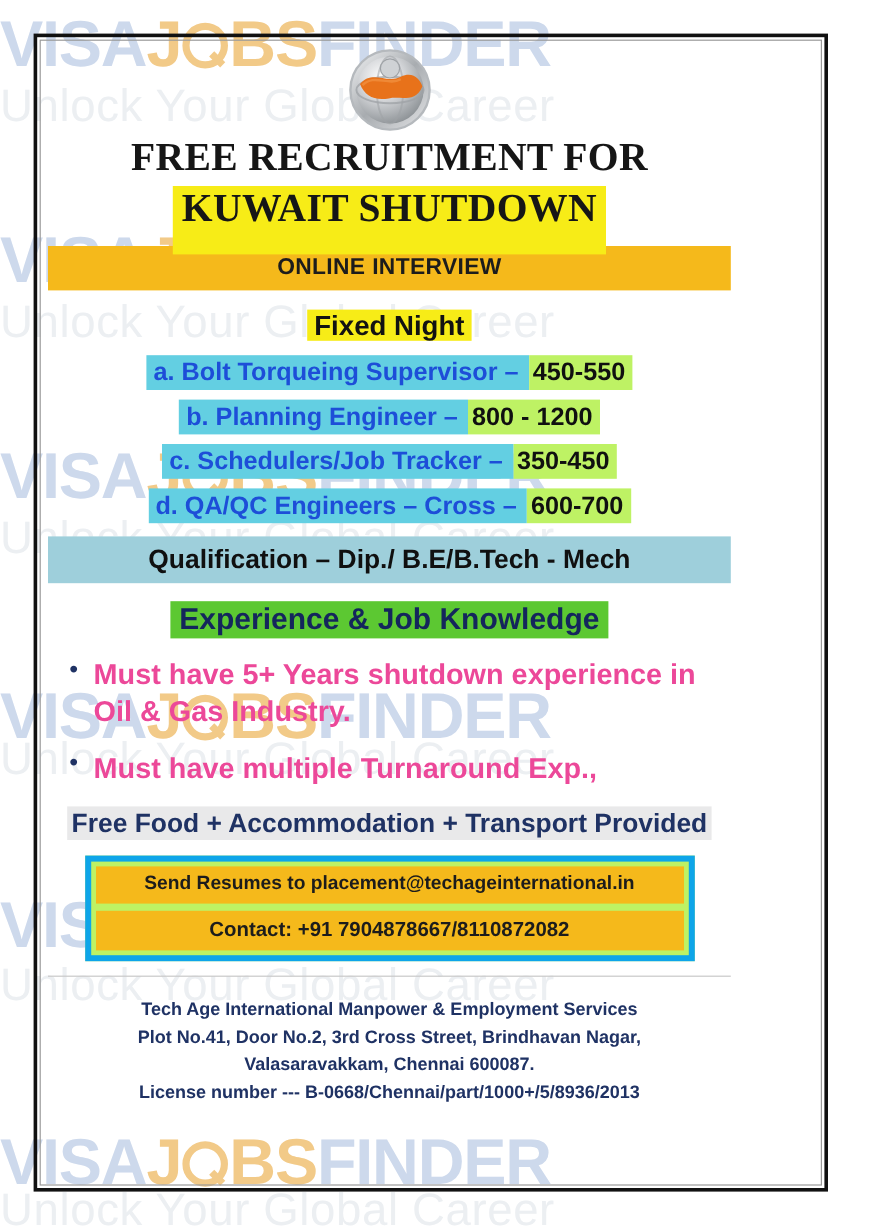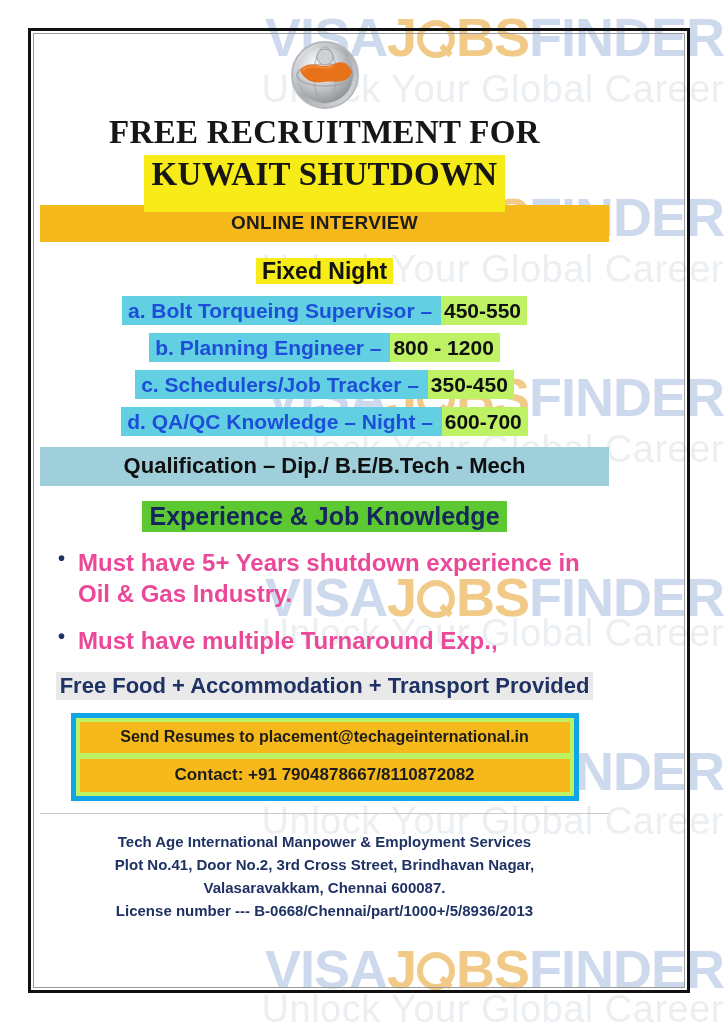--- a/index.html
+++ b/index.html
@@ -20,21 +20,21 @@
     position: absolute;
     inset: 0;
     z-index: 0;
     pointer-events: none;
     overflow: hidden;
   }
   .wm-row {
     position: absolute;
     left: 0;
     width: 724px;
-    text-align: right;
+    text-align: left;
     white-space: nowrap;
     font-family: "Liberation Sans", sans-serif;
   }
   .wm-brand {
     font-size: 54px;
     font-weight: 700;
     letter-spacing: -1px;
   }
   .wm-visa { color: #cdd9ec; }
   .wm-jobs { color: #f2ca88; }
@@ -359,21 +359,21 @@
     <li class="salary-row">
       <span class="salary-job">a. Bolt Torqueing Supervisor – </span><span class="salary-amt">450-550</span>
     </li>
     <li class="salary-row">
       <span class="salary-job">b. Planning Engineer – </span><span class="salary-amt">800 - 1200</span>
     </li>
     <li class="salary-row">
       <span class="salary-job">c. Schedulers/Job Tracker – </span><span class="salary-amt">350-450</span>
     </li>
     <li class="salary-row">
-      <span class="salary-job">d. QA/QC Knowledge – Night – </span><span class="salary-amt">600-700</span>
+      <span class="salary-job">d. QA/QC Engineers – Cross – </span><span class="salary-amt">600-700</span>
     </li>
   </ul>
 
   <div class="bar-cyan">Qualification – Dip./ B.E/B.Tech - Mech</div>
 
   <div class="exp-heading-line">
     <span class="exp-heading">Experience &amp; Job Knowledge</span>
   </div>
 
   <ul class="bullets">

